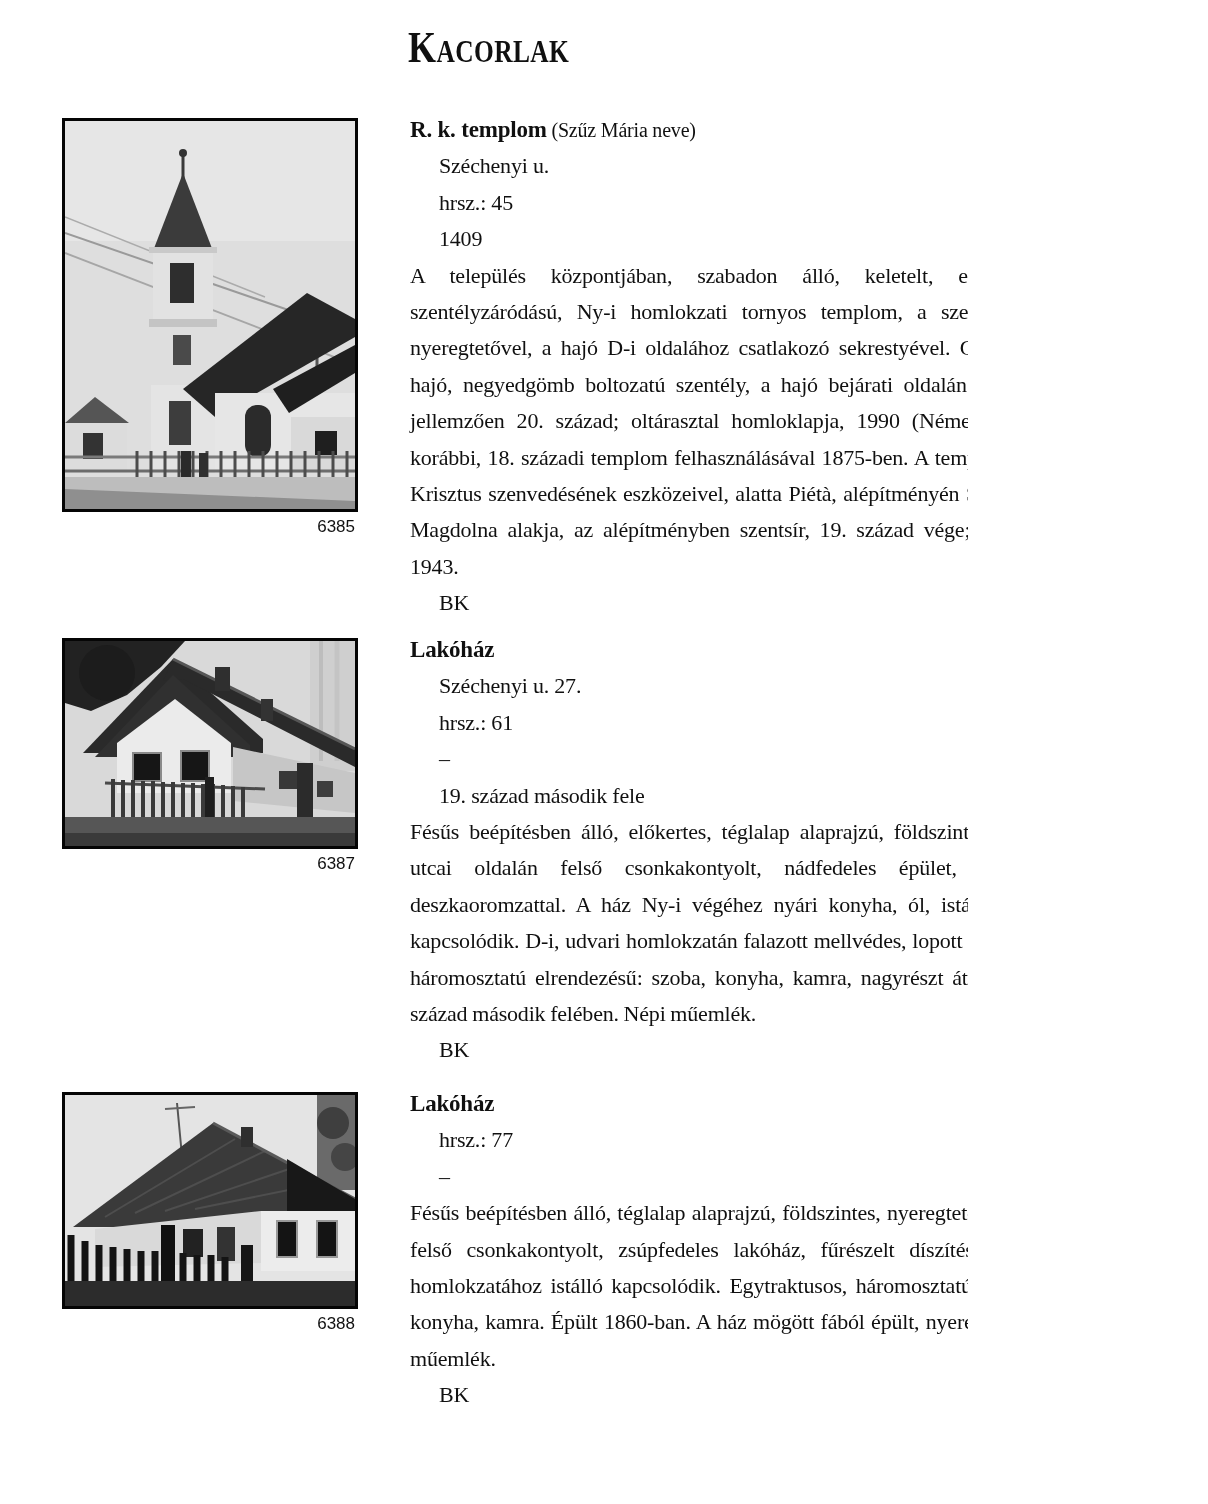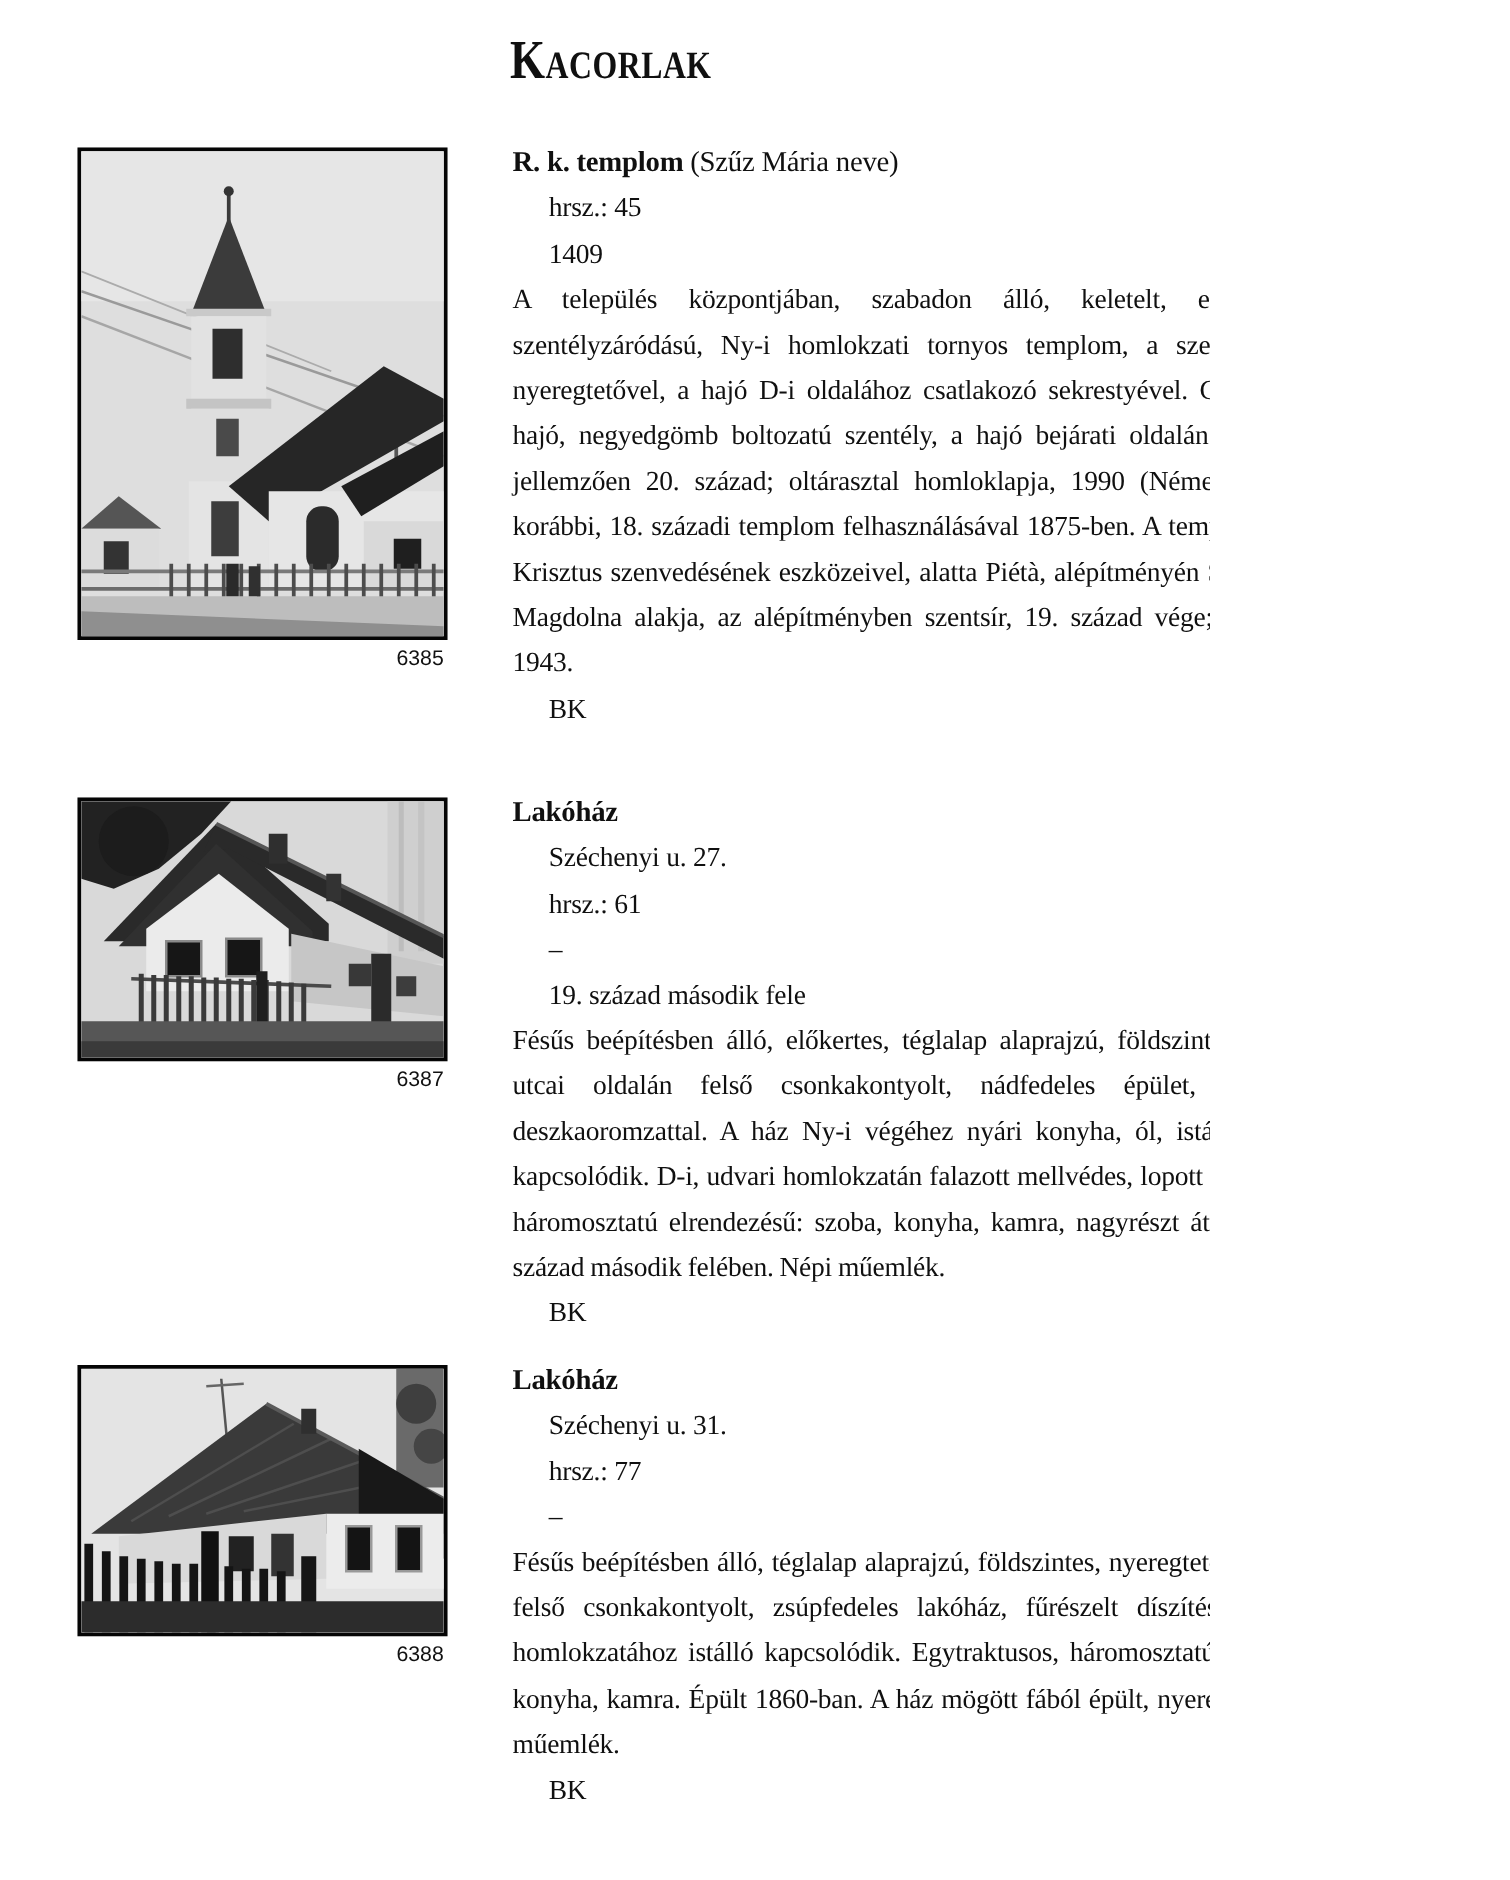--- a/index.html
+++ b/index.html
@@ -15,21 +15,21 @@
   }
   figure.photo { position:absolute; left:62px; margin:0; padding:0; }
   figure.photo svg { display:block; border:3px solid #050505; background:#ddd; }
   figure.photo figcaption {
     text-align:right; font-family:"Liberation Sans", sans-serif;
     font-size:17px; color:#111; margin-top:5px; padding-right:3px;
   }
   .entry { position:absolute; left:410px; width:741px; font-size:22px; line-height:36.4px; letter-spacing:-0.2px; }
   .entry-header { display:flex; justify-content:space-between; align-items:baseline; }
   .entry-name { font-weight:bold; font-size:23px;text-align:right; }
-  .entry-name-suffix { font-weight:normal; font-size:23px; }
+  .entry-name-suffix { font-weight:normal; font-size:20px; }
   .entry-number { font-weight:bold; font-size:23px; }
   .meta { margin-left:29px; }
   .desc { text-align:justify; word-spacing:-0.5px; }
   .author { margin-left:29px; }
 </style>
 </head>
 <body>
 
 <div id="page">
 
@@ -201,20 +201,21 @@
       <rect x="0" y="186" width="290" height="25" fill="#2c2c2c"></rect>
     </svg>
     <figcaption>6388</figcaption>
   </figure>
 
   <section class="entry" style="top:112px;">
     <div class="entry-header">
       <div><span class="entry-name">R. k. templom</span><span class="entry-name-suffix"> (Szűz Mária neve)</span></div>
       <div class="entry-number">6385</div>
     </div>
+    <div class="meta">Széchenyi u.</div>
     <div class="meta">hrsz.: 45</div>
     <div class="meta">1409</div>
     <div class="desc">A település központjában, szabadon álló, keletelt, egyhajós, félköríves szentélyzáródású, Ny-i homlokzati tornyos templom, a szentély felől kontyolt nyeregtetővel, a hajó D-i oldalához csatlakozó sekrestyével. Csehsüveg boltozatos hajó, negyedgömb boltozatú szentély, a hajó bejárati oldalán karzat. Berendezés: jellemzően 20. század; oltárasztal homloklapja, 1990 (Németh Ferenc). Épült a korábbi, 18. századi templom felhasználásával 1875-ben. A templom előtt: kőkereszt Krisztus szenvedésének eszközeivel, alatta Piétà, alépítményén Szent János és Mária Magdolna alakja, az alépítményben szentsír, 19. század vége; Immaculata-szobor, 1943.</div>
     <div class="author">BK</div>
   </section>
 
   <section class="entry" style="top:632px;">
     <div class="entry-header">
       <div><span class="entry-name">Lakóház</span><span class="entry-name-suffix"></span></div>
       <div class="entry-number">6387</div>
@@ -225,20 +226,19 @@
     <div class="meta">19. század második fele</div>
     <div class="desc">Fésűs beépítésben álló, előkertes, téglalap alaprajzú, földszintes, nyeregtetős, K-i, utcai oldalán felső csonkakontyolt, nádfedeles épület, fűrészelt díszítésű deszkaoromzattal. A ház Ny-i végéhez nyári konyha, ól, istálló és nyitott fészer kapcsolódik. D-i, udvari homlokzatán falazott mellvédes, lopott tornác. Egytraktusos, háromosztatú elrendezésű: szoba, konyha, kamra, nagyrészt átalakítva. Épült a 19. század második felében. Népi műemlék.</div>
     <div class="author">BK</div>
   </section>
 
   <section class="entry" style="top:1086px;">
     <div class="entry-header">
       <div><span class="entry-name">Lakóház</span><span class="entry-name-suffix"></span></div>
       <div class="entry-number">6388</div>
     </div>
-    <div class="meta">Széchenyi u. 31.</div>
     <div class="meta">hrsz.: 77</div>
     <div class="meta">–</div>
     <div class="desc">Fésűs beépítésben álló, téglalap alaprajzú, földszintes, nyeregtetős, K-i, utcai oldalon felső csonkakontyolt, zsúpfedeles lakóház, fűrészelt díszítésű oromzattal. Ny-i homlokzatához istálló kapcsolódik. Egytraktusos, háromosztatú elrendezésű: szoba, konyha, kamra. Épült 1860-ban. A ház mögött fából épült, nyeregtetős góré áll. Népi műemlék.</div>
     <div class="author">BK</div>
   </section>
 
 </div>
 
 </body></html>

